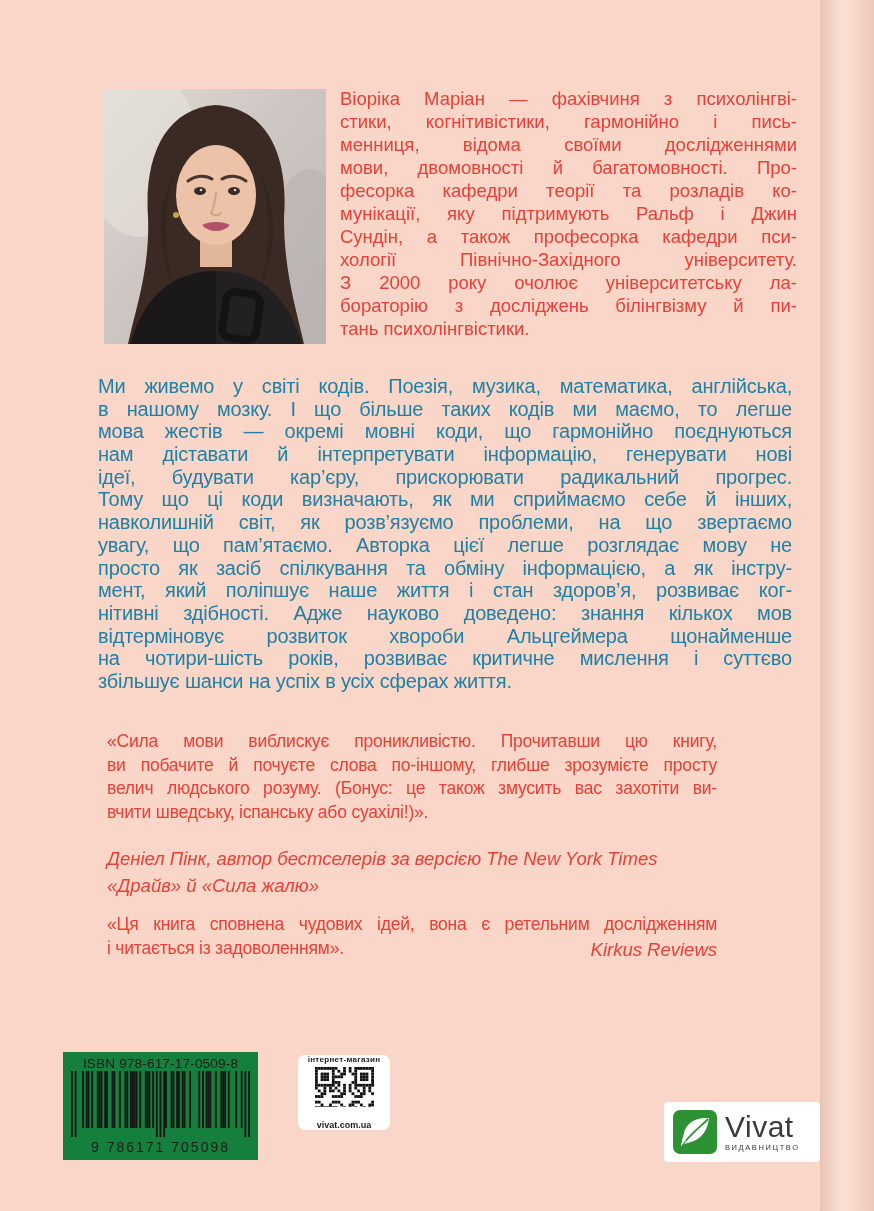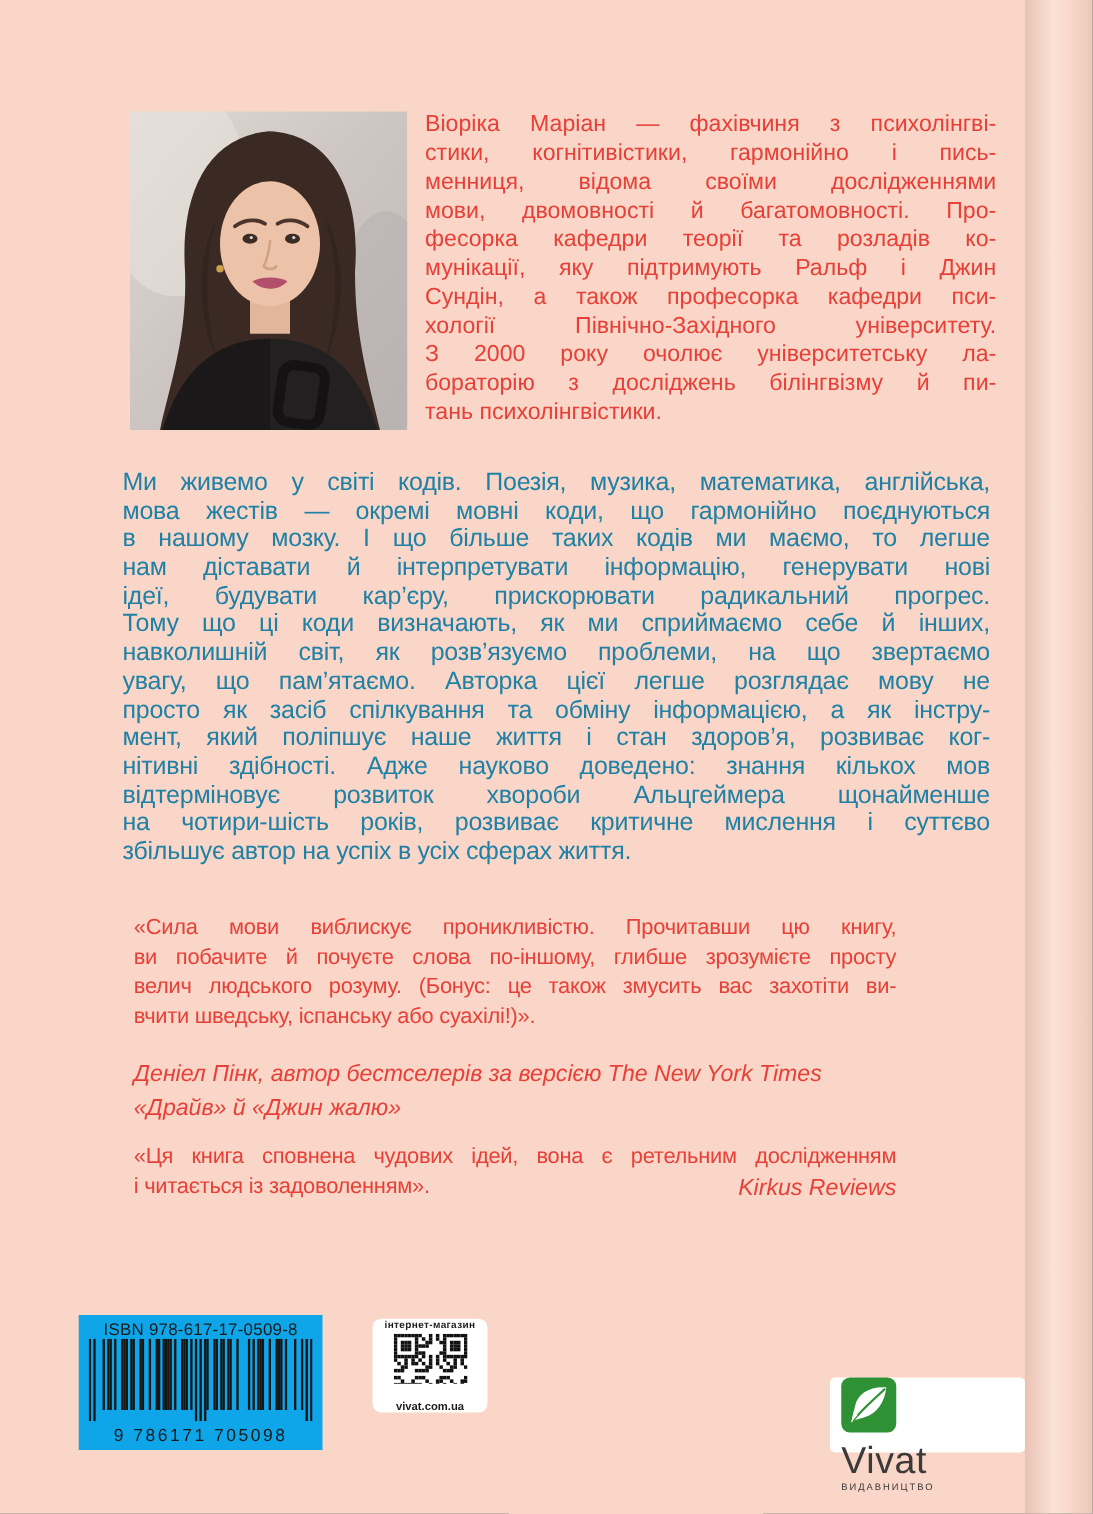--- a/index.html
+++ b/index.html
@@ -53,37 +53,37 @@
     color:var(--red);font-size:17.5px;line-height:23.5px;--lh:23.5px;
     letter-spacing:-0.2px;
   }
   .attr2{
     position:absolute;left:107px;top:939px;width:610px;
     color:var(--red);font-size:18.5px;font-style:italic;text-align:right;
   }
 
   .barcode-box{
     position:absolute;left:63px;top:1052px;width:195px;height:108px;
-    background:#0ea5e9;color:#1b1b19;text-align:center;
+    background:#15803d;color:#1b1b19;text-align:center;
   }
   .isbn-label{font-size:13.5px;letter-spacing:0.2px;margin-top:4px;font-weight:500;}
   .isbn-digits{font-size:14px;letter-spacing:2px;margin-top:-2px;font-weight:400;}
 
   .qr-box{
     position:absolute;left:298px;top:1055px;width:92px;height:75px;
     background:#ffffff;border-radius:7px;text-align:center;color:#1d1d1d;
     display:flex;flex-direction:column;align-items:center;justify-content:center;
   }
   .qr-title{font-size:8px;font-weight:bold;letter-spacing:0.3px;margin-bottom:3px;}
   .qr-url{font-size:9px;font-weight:bold;margin-top:13px;}
 
   .vivat-box{
     position:absolute;left:664px;top:1102px;width:156px;height:60px;
     background:#ffffff;border-radius:4px;
-    display:flex;align-items:flex-start;padding-left:9px;box-sizing:border-box;gap:8px;flex-direction:column;
+    display:flex;align-items:center;padding-left:9px;box-sizing:border-box;gap:8px;
   }
   .vivat-green{
     width:44px;height:44px;border-radius:7px;background:var(--green);
     display:flex;align-items:center;justify-content:center;flex:0 0 auto;
   }
   .vivat-text{display:flex;flex-direction:column;line-height:1;}
   .vivat-name{font-size:30px;color:#3b3a39;letter-spacing:0.5px;}
   .vivat-sub{font-size:7.5px;color:#3b3a39;letter-spacing:1.6px;margin-top:2px;font-weight:500;}
 </style>
 </head>
@@ -146,44 +146,44 @@
       <div>мунікації, яку підтримують Ральф і Джин</div>
       <div>Сундін, а також професорка кафедри пси-</div>
       <div>хології Північно-Західного університету.</div>
       <div>З 2000 року очолює університетську ла-</div>
       <div>бораторію з досліджень білінгвізму й пи-</div>
       <div>тань психолінгвістики.</div>
     </div>
 
   <div class="synopsis lines-justify">
       <div>Ми живемо у світі кодів. Поезія, музика, математика, англійська,</div>
+      <div>в нашому мозку. І що більше таких кодів ми маємо, то легше</div>
       <div>мова жестів — окремі мовні коди, що гармонійно поєднуються</div>
-      <div>в нашому мозку. І що більше таких кодів ми маємо, то легше</div>
       <div>нам діставати й інтерпретувати інформацію, генерувати нові</div>
       <div>ідеї, будувати кар’єру, прискорювати радикальний прогрес.</div>
       <div>Тому що ці коди визначають, як ми сприймаємо себе й інших,</div>
       <div>навколишній світ, як розв’язуємо проблеми, на що звертаємо</div>
       <div>увагу, що пам’ятаємо. Авторка цієї легше розглядає мову не</div>
       <div>просто як засіб спілкування та обміну інформацією, а як інстру-</div>
       <div>мент, який поліпшує наше життя і стан здоров’я, розвиває ког-</div>
       <div>нітивні здібності. Адже науково доведено: знання кількох мов</div>
       <div>відтерміновує розвиток хвороби Альцгеймера щонайменше</div>
       <div>на чотири-шість років, розвиває критичне мислення і суттєво</div>
-      <div>збільшує автор на успіх в усіх сферах життя.</div>
+      <div>збільшує шанси на успіх в усіх сферах життя.</div>
     </div>
 
   <div class="quote1 lines-justify">
       <div>«Сила мови виблискує проникливістю. Прочитавши цю книгу,</div>
       <div>ви побачите й почуєте слова по-іншому, глибше зрозумієте просту</div>
       <div>велич людського розуму. (Бонус: це також змусить вас захотіти ви-</div>
       <div>вчити шведську, іспанську або суахілі!)».</div>
     </div>
   <div class="attr1">
     <div>Деніел Пінк, автор бестселерів за версією The New York Times</div>
-    <div>«Драйв» й «Джин жалю»</div>
+    <div>«Драйв» й «Сила жалю»</div>
   </div>
 
   <div class="quote2 lines-justify">
       <div>«Ця книга сповнена чудових ідей, вона є ретельним дослідженням</div>
       <div>і читається із задоволенням».</div>
     </div>
   <div class="attr2">Kirkus Reviews</div>
 
   <div class="barcode-box">
     <div class="isbn-label">ISBN 978-617-17-0509-8</div>

